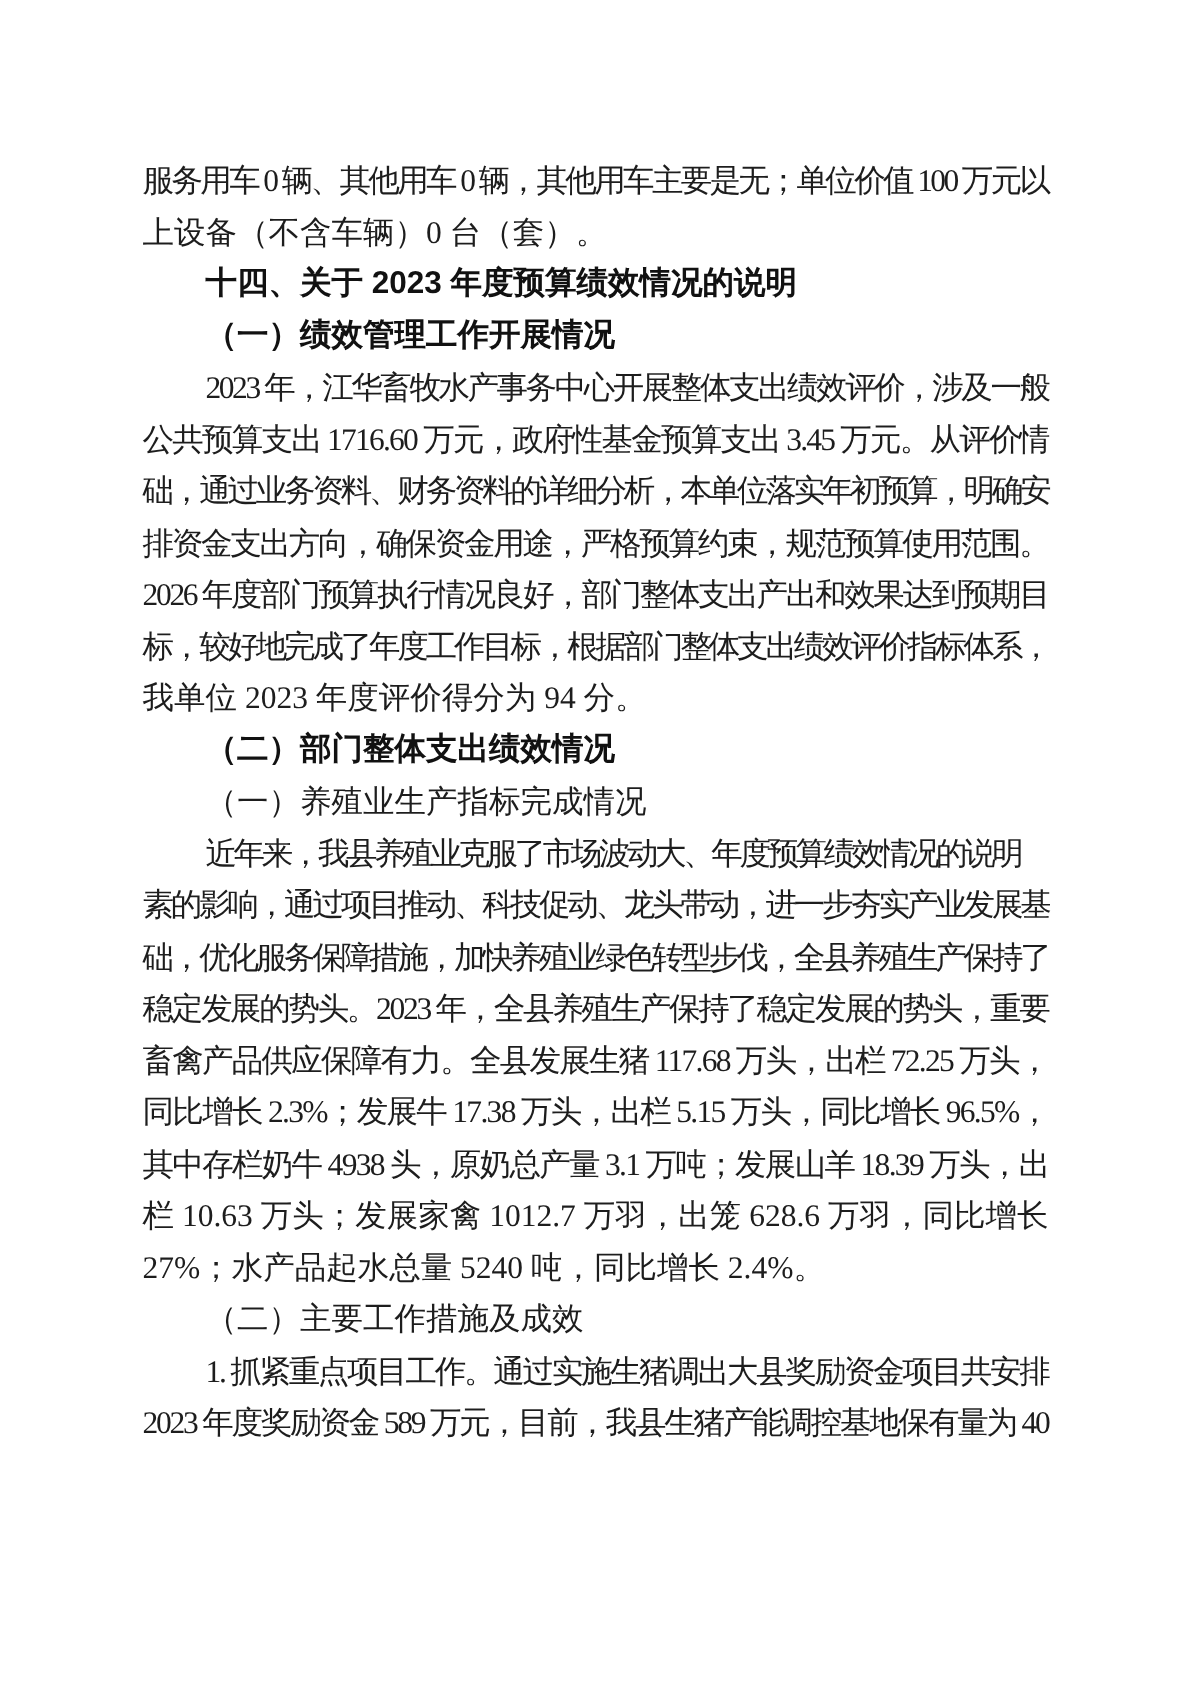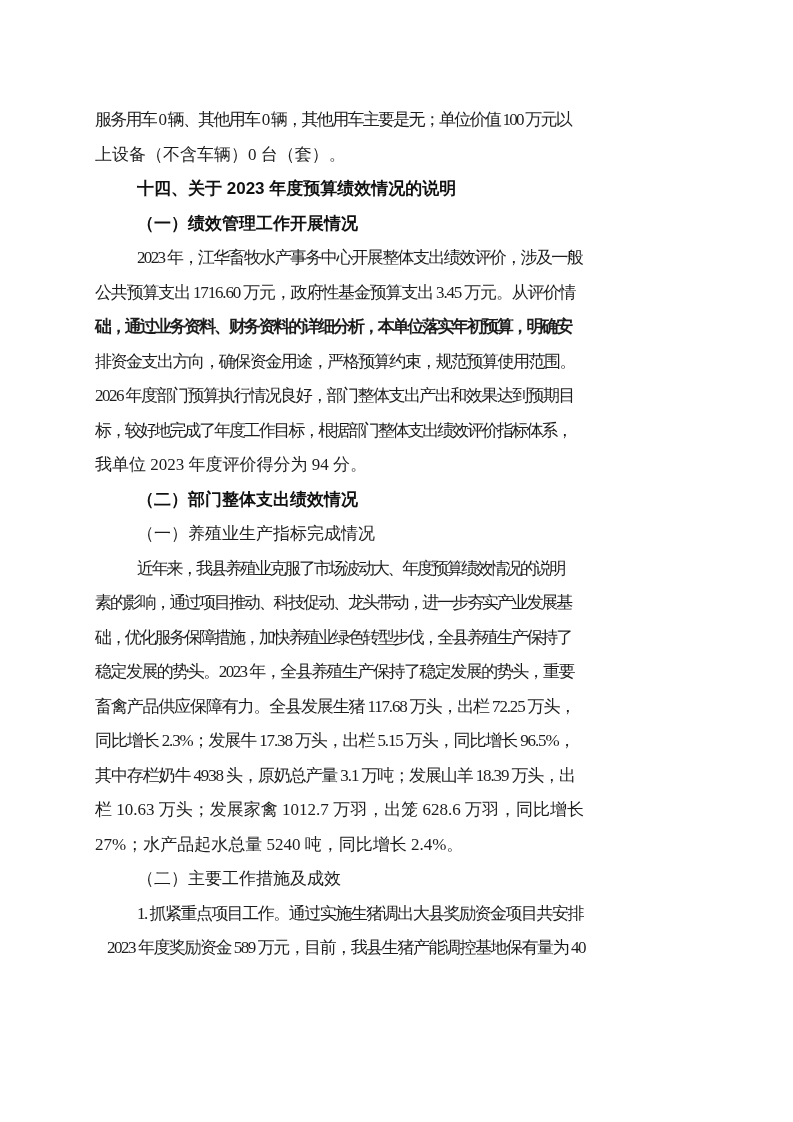--- a/index.html
+++ b/index.html
@@ -18,21 +18,21 @@
     height: 1122px;
     background: #ffffff;
   }
   .content {
     position: absolute;
     left: 95px;
     top: 103px;
     width: 604px;
     color: #1d1d1d;
     font-family: "Liberation Serif", "DejaVu Serif", serif;
-    font-size: 17px;
+    font-size: 21px;
   }
   .line {
     height: 34.5px;
     line-height: 34.5px;
     white-space: nowrap;
     overflow: visible;
   }
   .line > .t {
     display: inline-block;
     white-space: nowrap;
@@ -52,33 +52,33 @@
 <body style="background: rgb(255, 255, 255);">
 
 <div class="page">
   <div class="content" style="color: rgb(29, 29, 29);">
     <div class="line j"><span class="t" style="letter-spacing: -1.74359px;">服务用车 0 辆、其他用车 0 辆，其他用车主要是无；单位价值 100 万元以</span></div>
     <div class="line"><span class="t">上设备（不含车辆）0 台（套）。</span></div>
     <div class="line ind h1"><span class="t">十四、关于 2023 年度预算绩效情况的说明</span></div>
     <div class="line ind h1"><span class="t">（一）绩效管理工作开展情况</span></div>
     <div class="line ind j"><span class="t" style="letter-spacing: -1.63281px;">2023 年，江华畜牧水产事务中心开展整体支出绩效评价，涉及一般</span></div>
     <div class="line j"><span class="t" style="letter-spacing: -1.175px;">公共预算支出 1716.60 万元，政府性基金预算支出 3.45 万元。从评价情</span></div>
-    <div class="line j"><span class="t" style="letter-spacing: -2.125px; font-weight: bold;">础，通过业务资料、财务资料的详细分析，本单位落实年初预算，明确安</span></div>
+    <div class="line j"><span class="t" style="letter-spacing: -2.125px;">础，通过业务资料、财务资料的详细分析，本单位落实年初预算，明确安</span></div>
     <div class="line j"><span class="t" style="letter-spacing: -1.51613px;">排资金支出方向，确保资金用途，严格预算约束，规范预算使用范围。</span></div>
     <div class="line j"><span class="t" style="letter-spacing: -1.53676px;">2026 年度部门预算执行情况良好，部门整体支出产出和效果达到预期目</span></div>
     <div class="line j"><span class="t" style="letter-spacing: -2.125px;">标，较好地完成了年度工作目标，根据部门整体支出绩效评价指标体系，</span></div>
     <div class="line"><span class="t">我单位 2023 年度评价得分为 94 分。</span></div>
     <div class="line ind h1"><span class="t">（二）部门整体支出绩效情况</span></div>
     <div class="line ind"><span class="t">（一）养殖业生产指标完成情况</span></div>
     <div class="line ind j"><span class="t" style="letter-spacing: -2.26667px;">近年来，我县养殖业克服了市场波动大、年度预算绩效情况的说明</span></div>
     <div class="line j"><span class="t" style="letter-spacing: -2.125px;">素的影响，通过项目推动、科技促动、龙头带动，进一步夯实产业发展基</span></div>
     <div class="line j"><span class="t" style="letter-spacing: -2.125px;">础，优化服务保障措施，加快养殖业绿色转型步伐，全县养殖生产保持了</span></div>
     <div class="line j"><span class="t" style="letter-spacing: -1.53676px;">稳定发展的势头。2023 年，全县养殖生产保持了稳定发展的势头，重要</span></div>
     <div class="line j"><span class="t" style="letter-spacing: -1.15586px;">畜禽产品供应保障有力。全县发展生猪 117.68 万头，出栏 72.25 万头，</span></div>
     <div class="line j"><span class="t" style="letter-spacing: -1.12222px;">同比增长 2.3%；发展牛 17.38 万头，出栏 5.15 万头，同比增长 96.5%，</span></div>
     <div class="line j"><span class="t" style="letter-spacing: -1.11905px;">其中存栏奶牛 4938 头，原奶总产量 3.1 万吨；发展山羊 18.39 万头，出</span></div>
     <div class="line j"><span class="t" style="letter-spacing: 0.00595238px;">栏 10.63 万头；发展家禽 1012.7 万羽，出笼 628.6 万羽，同比增长</span></div>
     <div class="line"><span class="t">27%；水产品起水总量 5240 吨，同比增长 2.4%。</span></div>
     <div class="line ind"><span class="t">（二）主要工作措施及成效</span></div>
     <div class="line ind j"><span class="t" style="letter-spacing: -1.51613px;">1. 抓紧重点项目工作。通过实施生猪调出大县奖励资金项目共安排</span></div>
-    <div class="line j"><span class="t" style="letter-spacing: -1.47436px; margin-left: 12px;">2023 年度奖励资金 589 万元，目前，我县生猪产能调控基地保有量为 40</span></div>
+    <div class="line j"><span class="t" style="letter-spacing: -1.47436px;">2023 年度奖励资金 589 万元，目前，我县生猪产能调控基地保有量为 40</span></div>
   </div>
 </div>
 
 </body></html>

